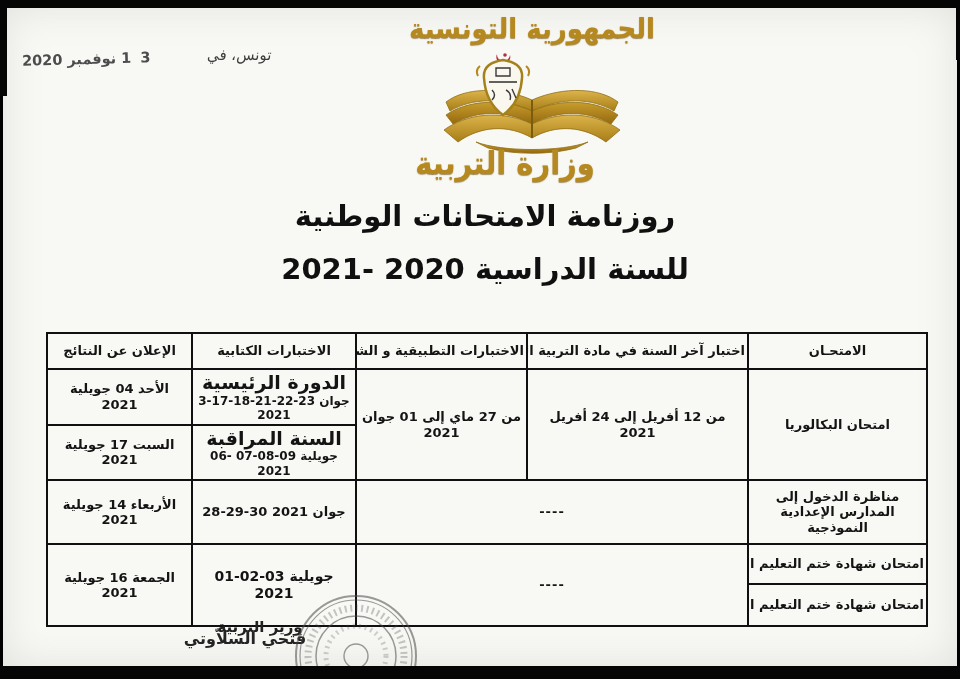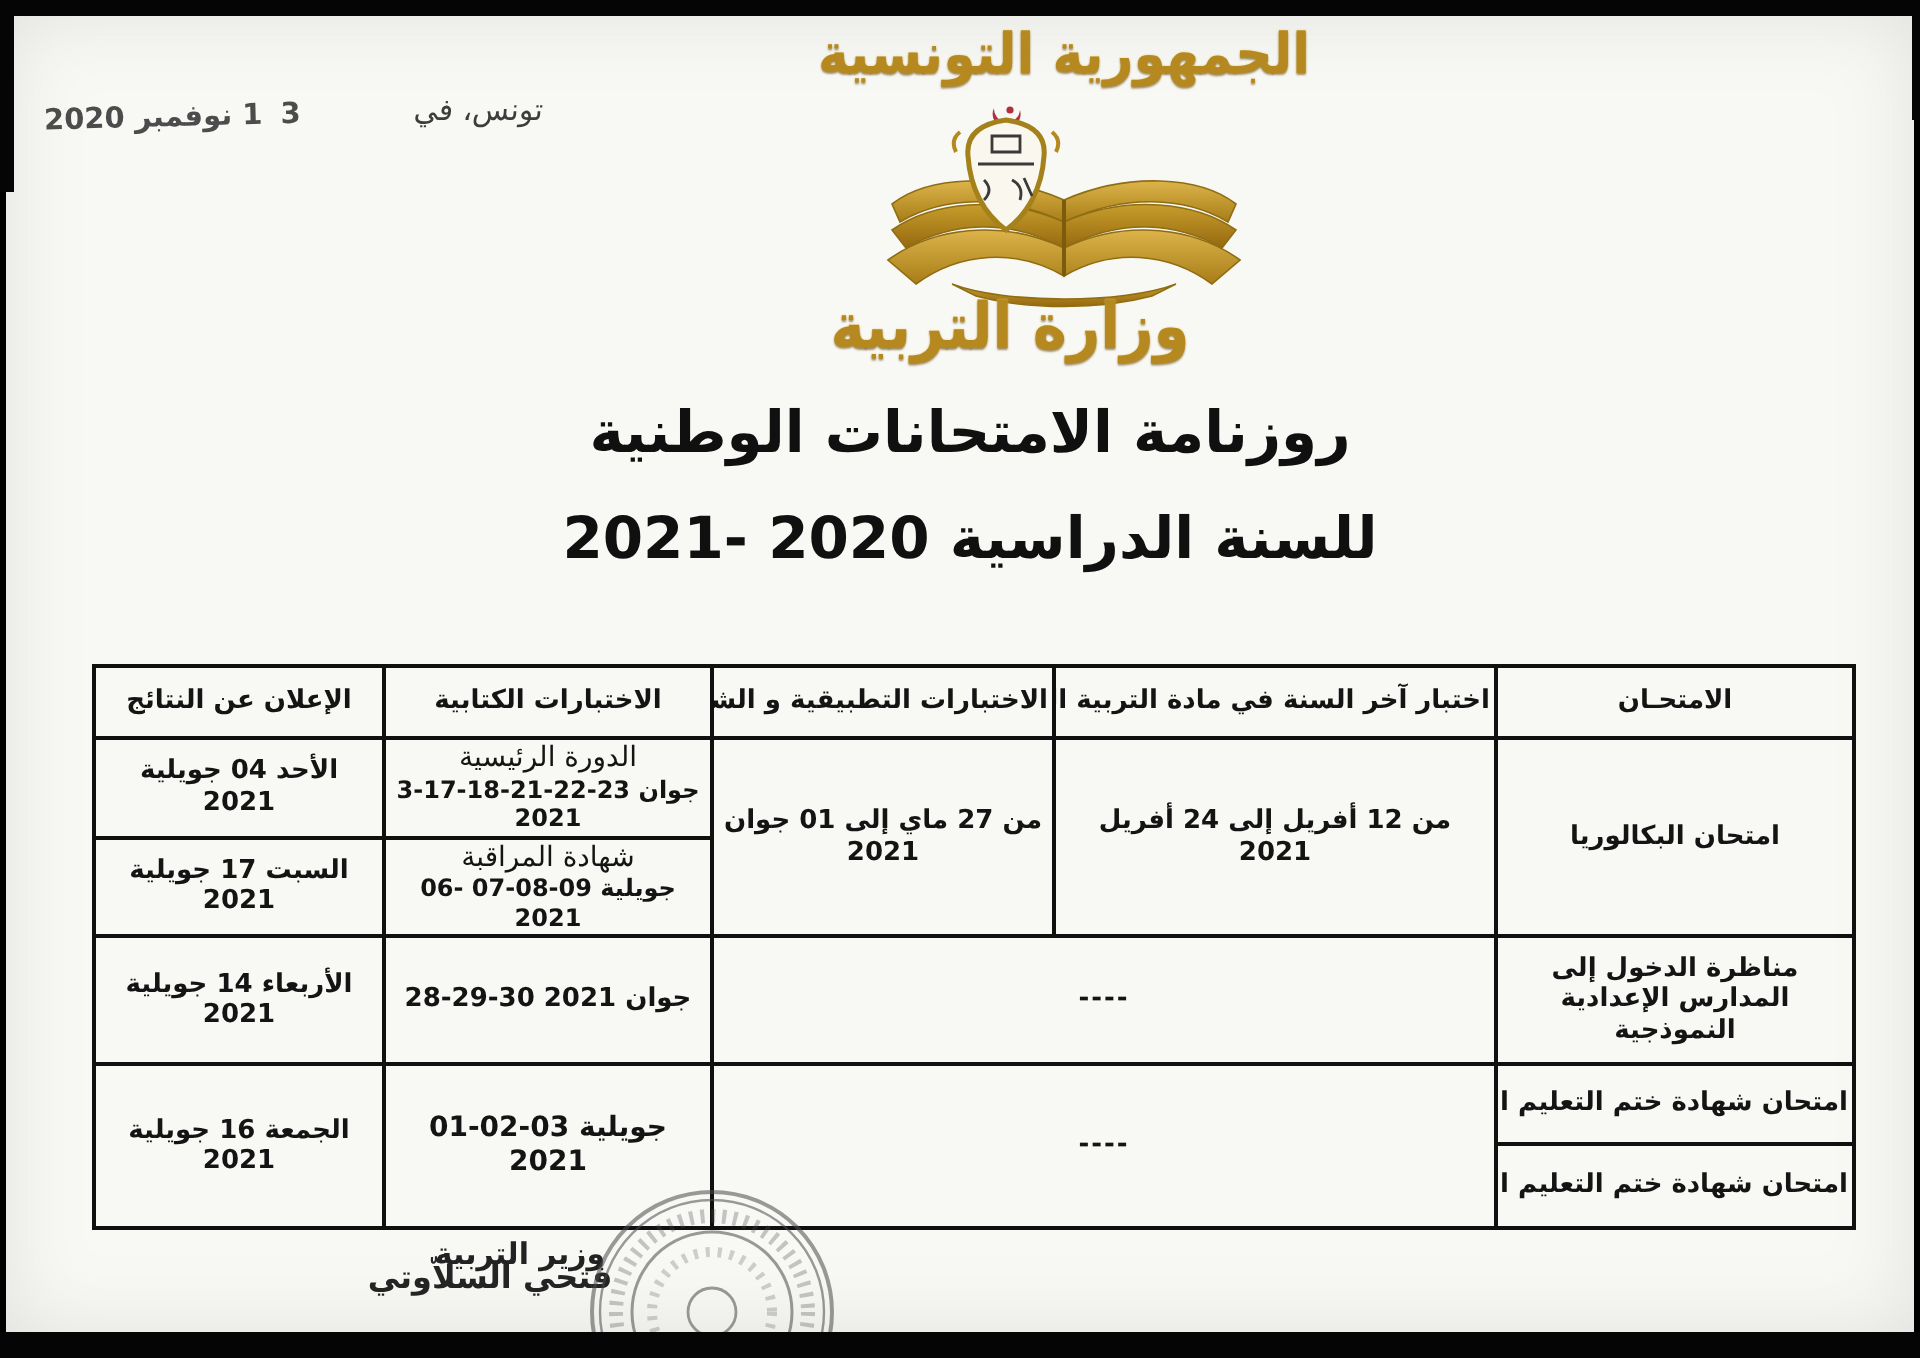--- a/index.html
+++ b/index.html
@@ -42,21 +42,21 @@
 
   
   table.exams{position:absolute; left:46px; top:332px; width:880px; z-index:2;
           border-collapse:collapse; table-layout:fixed; direction:rtl;}
   table.exams td{border:2px solid #101010; text-align:center; vertical-align:middle;
           padding:1px 2px; color:#141414; font-weight:bold; font-size:13px; line-height:1.2;}
   td.hdr{font-size:12.5px;}
   .nowrap{white-space:nowrap; overflow:hidden;}
   tr.rh{height:36px;} tr.r1a{height:44px;} tr.r1b{height:43px;}
   tr.r2{height:64px;} tr.r3a{height:40px;} tr.r3b{height:42px;}
-  .session-label{font-size:14px; font-weight:normal;}
+  .session-label{font-size:19px; font-weight:bold;}
   .session-dates{font-size:12px; font-weight:bold;}
   td.examname{font-weight:normal; font-size:12px;}
   td.examname-sm{font-weight:normal; font-size:11px;}
   td.dashes{font-size:13px; letter-spacing:1px;}
 
   
   .minister-title{position:absolute; left:205px; top:598px; width:110px; text-align:center; z-index:3;
           font-size:15px; font-weight:bold; color:#222; direction:rtl;margin-top:20px;}
   .minister-name{position:absolute; left:175px; top:629px; width:140px; text-align:center; z-index:3;
           font-size:16px; font-weight:bold; color:#242424; direction:rtl;}
@@ -136,21 +136,21 @@
         <td rowspan="2">من 12 أفريل إلى 24 أفريل 2021</td>
         <td rowspan="2">من 27 ماي إلى 01 جوان 2021</td>
         <td>
           <div class="session-label">الدورة الرئيسية</div>
           <div class="session-dates"><span class="ltr">3-17-18-21-22-23 جوان 2021</span></div>
         </td>
         <td>الأحد 04 جويلية 2021</td>
       </tr>
       <tr class="r1b">
         <td>
-          <div class="session-label">شهادة المراقبة</div>
+          <div class="session-label">السنة المراقبة</div>
           <div class="session-dates"><span class="ltr">06- 07-08-09 جويلية 2021</span></div>
         </td>
         <td>السبت 17 جويلية 2021</td>
       </tr>
       <tr class="r2">
         <td class="examname">مناظرة الدخول إلى المدارس الإعدادية النموذجية</td>
         <td colspan="2" class="dashes">----</td>
         <td><span class="ltr session-dates" style="font-size:13px">28-29-30 جوان 2021</span></td>
         <td>الأربعاء 14 جويلية 2021</td>
       </tr>

